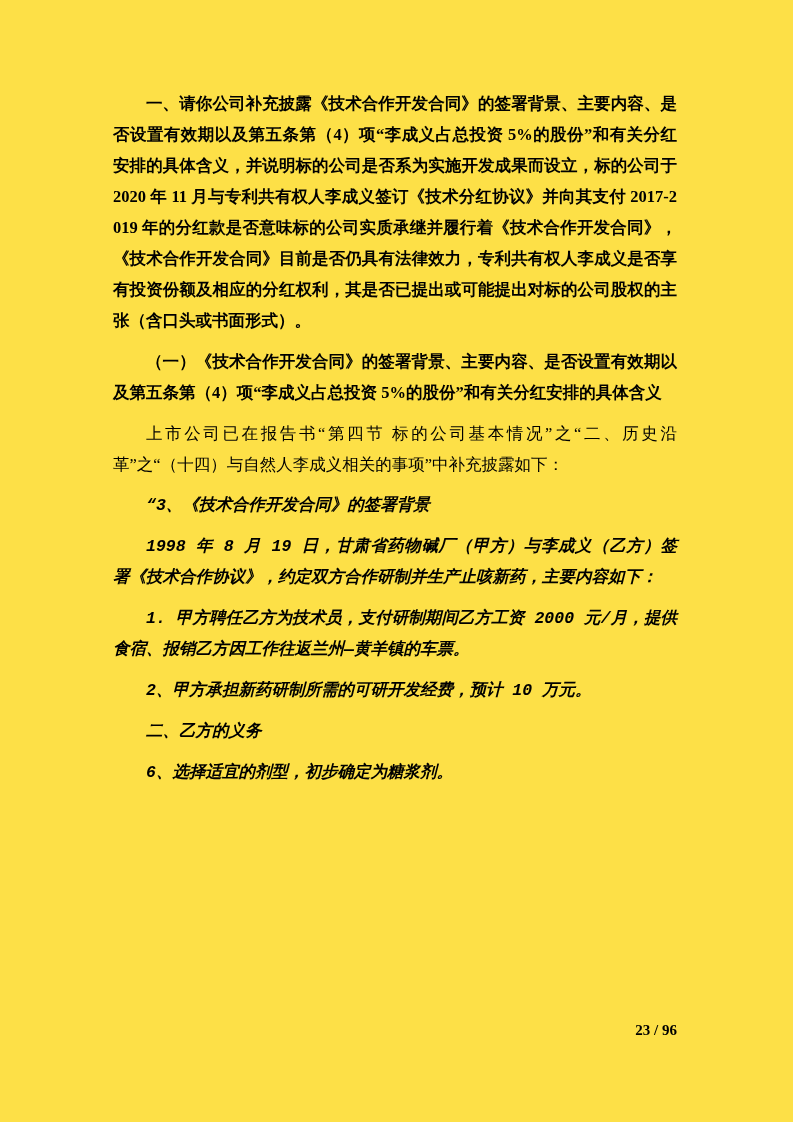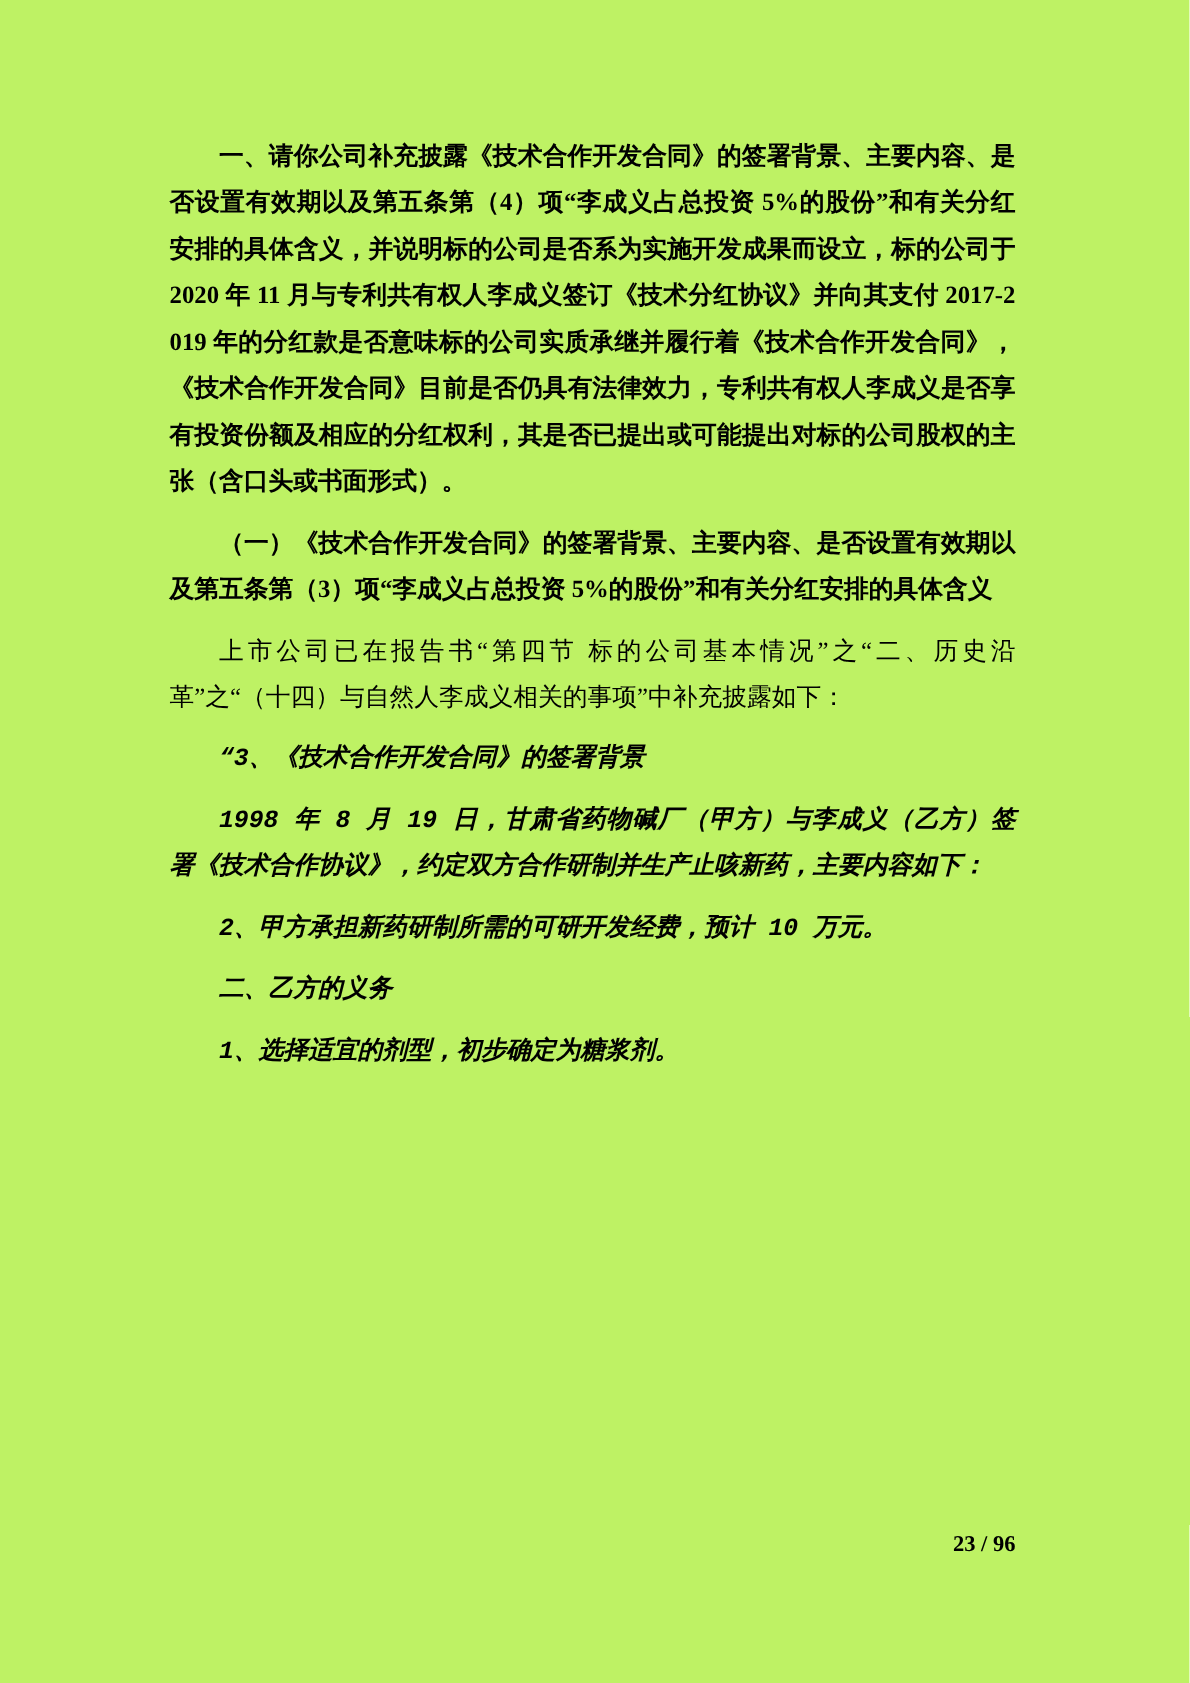--- a/index.html
+++ b/index.html
@@ -4,21 +4,21 @@
 <style>
   html, body {
     margin: 0;
     padding: 0;
     background: #ffffff;
   }
   .page {
     position: relative;
     width: 793px;
     height: 1122px;
-    background: #bef264;
+    background: #fde047;
     overflow: hidden;
     font-family: "Liberation Serif", "DejaVu Serif", serif;
     color: #000000;
   }
   .content {
     position: absolute;
     left: 113px;
     top: 88px;
     width: 564px;
   }
@@ -53,22 +53,23 @@
     color: #000000;
     margin-left: 20px;
   }
 </style>
 </head>
 <body>
 
 <div class="page">
   <div class="content">
     <p class="para bold">一、请你公司补充披露《技术合作开发合同》的签署背景、主要内容、是否设置有效期以及第五条第（4）项“李成义占总投资 5%的股份”和有关分红安排的具体含义，并说明标的公司是否系为实施开发成果而设立，标的公司于 2020 年 11 月与专利共有权人李成义签订《技术分红协议》并向其支付 2017-2019 年的分红款是否意味标的公司实质承继并履行着《技术合作开发合同》，《技术合作开发合同》目前是否仍具有法律效力，专利共有权人李成义是否享有投资份额及相应的分红权利，其是否已提出或可能提出对标的公司股权的主张（含口头或书面形式）。</p>
-    <p class="para bold">（一）《技术合作开发合同》的签署背景、主要内容、是否设置有效期以及第五条第（3）项“李成义占总投资 5%的股份”和有关分红安排的具体含义</p>
+    <p class="para bold">（一）《技术合作开发合同》的签署背景、主要内容、是否设置有效期以及第五条第（4）项“李成义占总投资 5%的股份”和有关分红安排的具体含义</p>
     <p class="para">上市公司已在报告书“第四节 标的公司基本情况”之“二、历史沿革”之“（十四）与自然人李成义相关的事项”中补充披露如下：</p>
     <p class="para kai">“3、《技术合作开发合同》的签署背景</p>
     <p class="para kai">1998 年 8 月 19 日，甘肃省药物碱厂（甲方）与李成义（乙方）签署《技术合作协议》，约定双方合作研制并生产止咳新药，主要内容如下：</p>
+    <p class="para kai">1. 甲方聘任乙方为技术员，支付研制期间乙方工资 2000 元/月，提供食宿、报销乙方因工作往返兰州—黄羊镇的车票。</p>
     <p class="para kai">2、甲方承担新药研制所需的可研开发经费，预计 10 万元。</p>
     <p class="para kai">二、乙方的义务</p>
-    <p class="para kai">1、选择适宜的剂型，初步确定为糖浆剂。</p>
+    <p class="para kai">6、选择适宜的剂型，初步确定为糖浆剂。</p>
   </div>
   <div class="pagenum">23 / 96</div>
 </div>
 
 </body></html>

